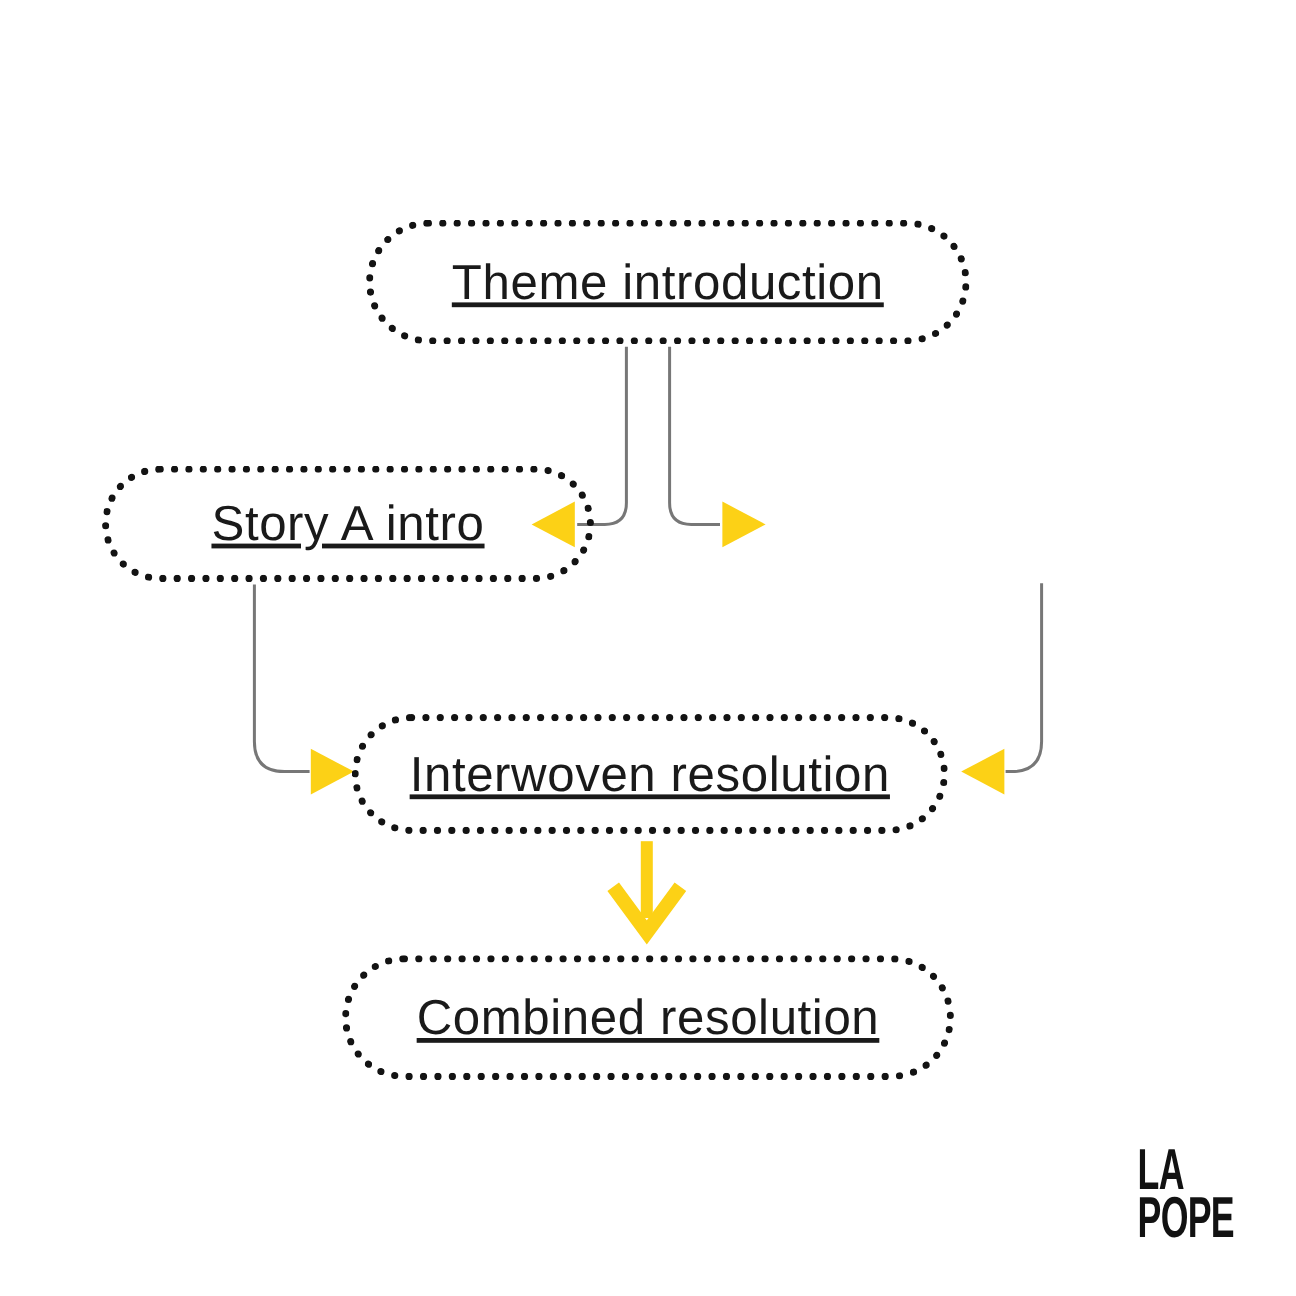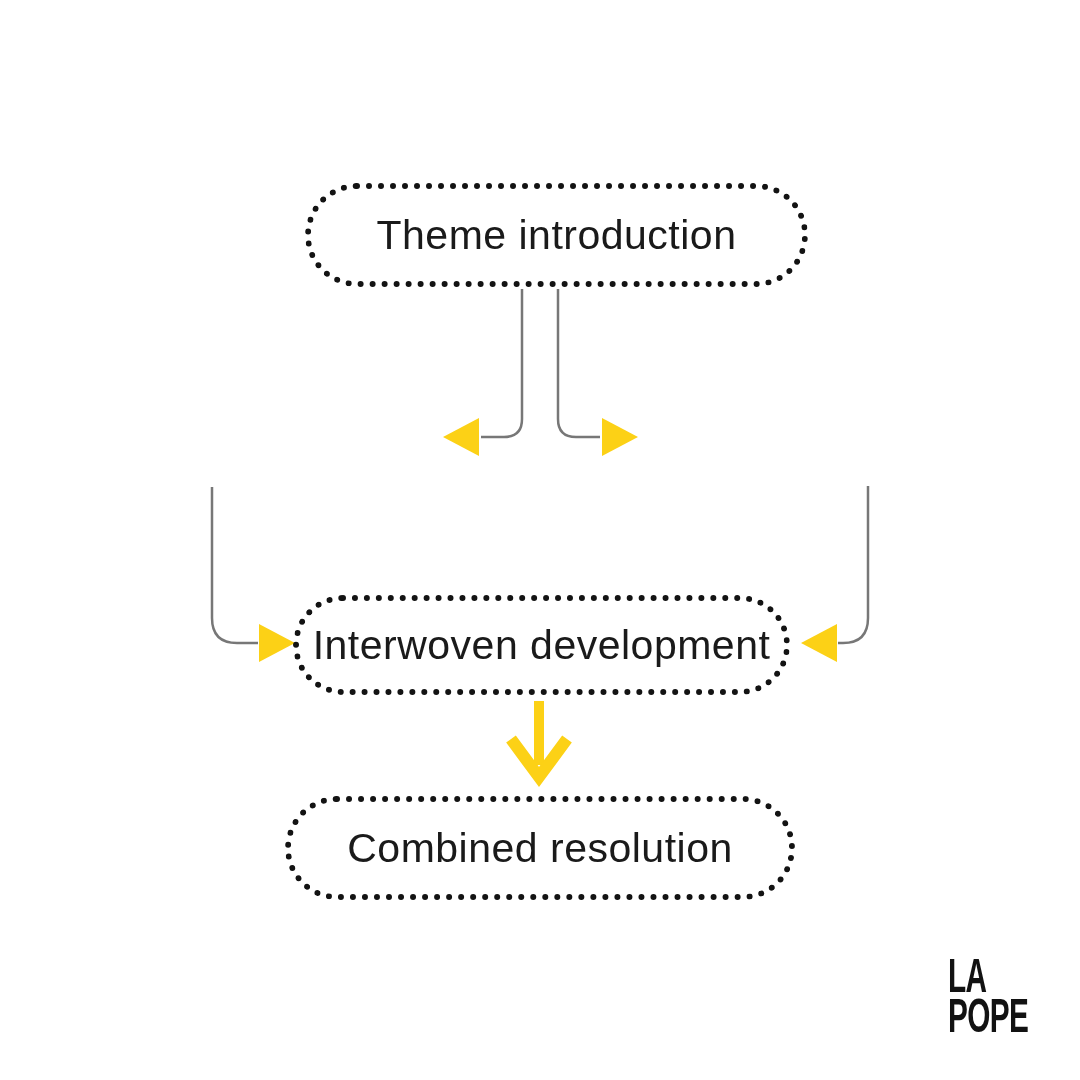--- a/index.html
+++ b/index.html
@@ -27,20 +27,21 @@
     align-items: center;
     justify-content: center;
     z-index: 1;
   }
   .node span {
     font-size: 41px;
     font-weight: 500;
     color: #1a1a1a;
     letter-spacing: 0.5px;
     white-space: nowrap;
+    text-decoration: underline;
   }
   .node-theme      { left: 305px; top: 183px; width: 503px; height: 104px; }
   .node-story-a    { left:  85px; top: 388px; width: 410px; height:  97px; }
   .node-story-b    { left: 577px; top: 388px; width: 431px; height:  97px; }
   .node-interwoven { left: 293px; top: 595px; width: 497px; height: 100px; }
   .node-combined   { left: 285px; top: 796px; width: 510px; height: 104px; }
 
   .brand-logo {
     position: absolute;
     left: 948px;
@@ -78,24 +79,27 @@
     <g>
       <rect x="534" y="701" width="10" height="64" fill="#FCD116"></rect>
       <polyline points="511,739 539,777 567,739" fill="none" stroke="#FCD116" stroke-width="12" stroke-linecap="butt" stroke-linejoin="miter"></polyline>
     </g>
   </svg>
 
   <div class="node node-theme">
     <span>Theme introduction</span>
   </div>
 
+  <div class="node node-story-a">
+    <span>Story A intro</span>
+  </div>
 
 
   <div class="node node-interwoven">
-    <span>Interwoven development</span>
+    <span>Interwoven resolution</span>
   </div>
 
   <div class="node node-combined">
     <span>Combined resolution</span>
   </div>
 
   <div class="brand-logo">
     <div>LA</div>
     <div>POPE</div>
   </div>

